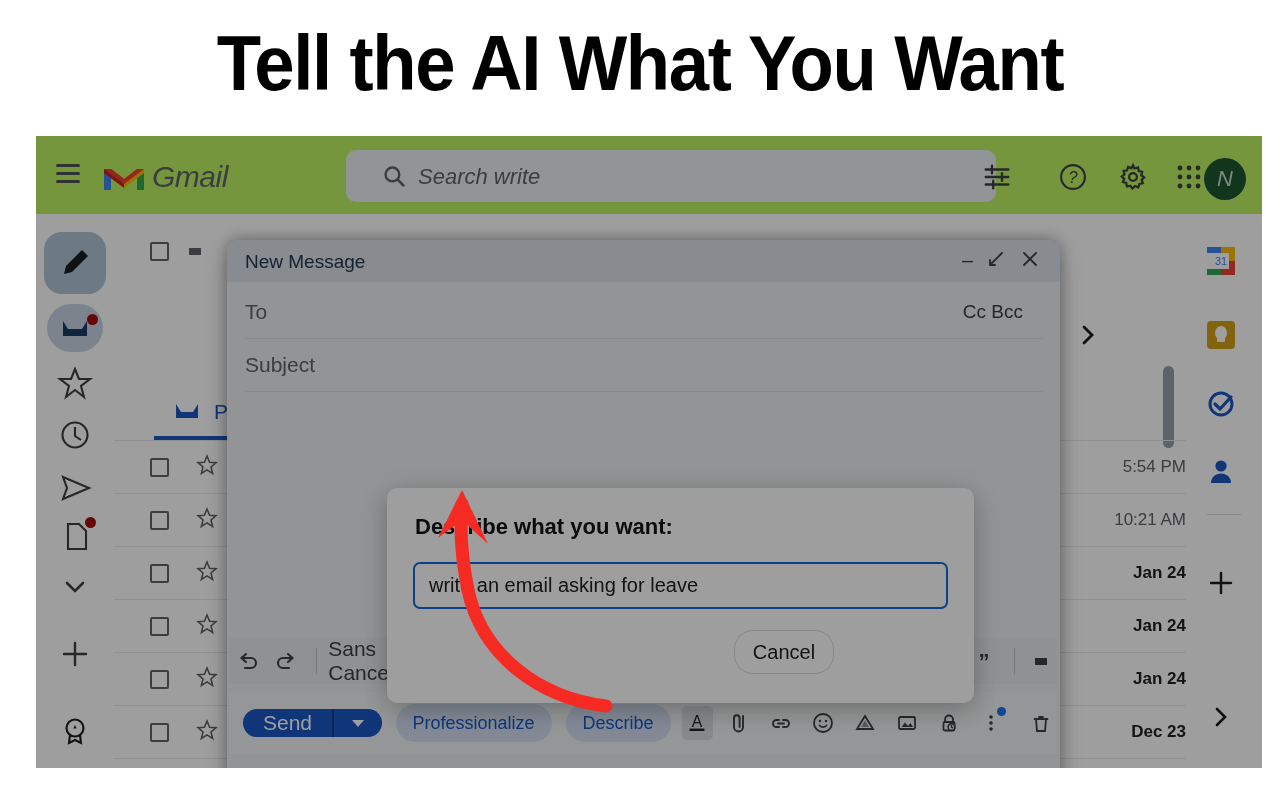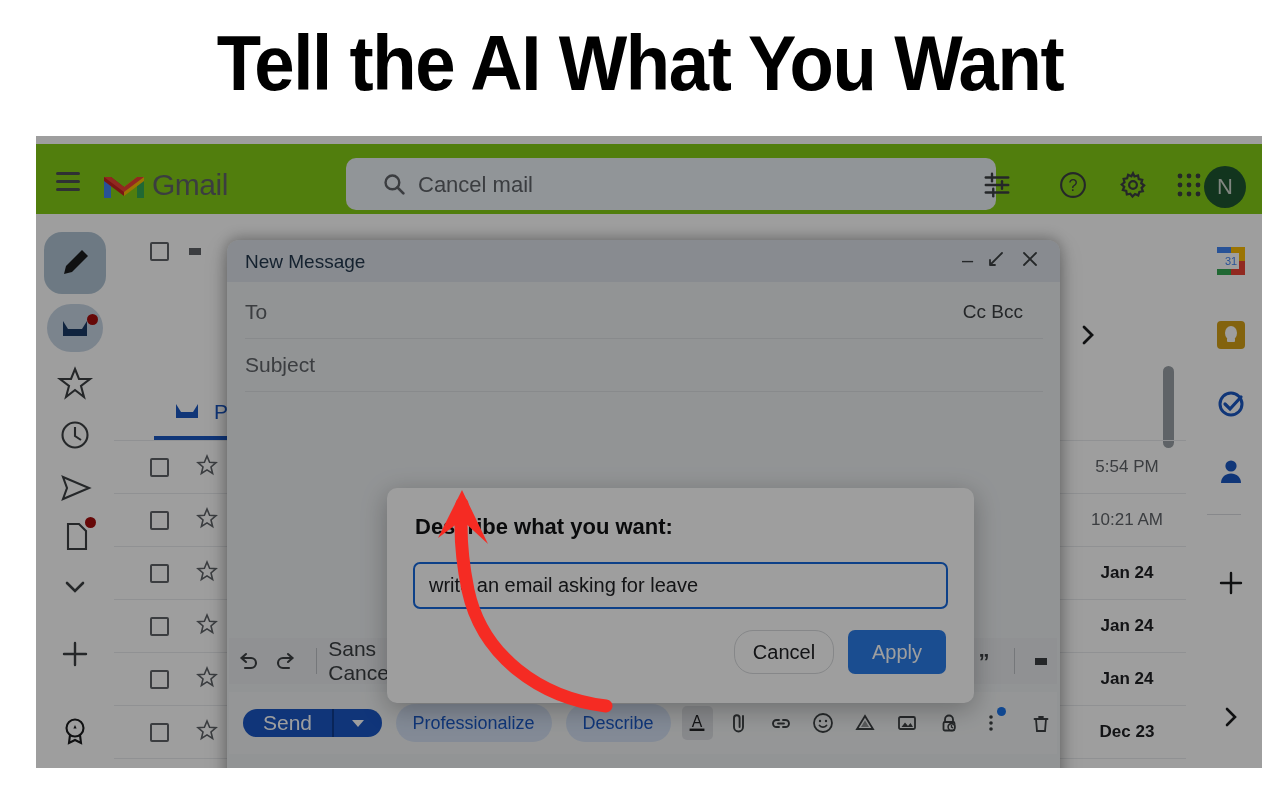--- a/index.html
+++ b/index.html
@@ -30,22 +30,23 @@
   }
   
   #dim-layer {
     position: absolute; left: 0; top: 0; width: 100%; height: 100%;
     background: rgba(0,0,0,0.38);
     pointer-events: none; z-index: 40;
   }
 
   
   .topbar {
-    position: absolute; left: 0; top: 8px; width: 100%; height: 78px;
-    background: #84cc16;
+    position: absolute; left: 0; top: 0; width: 100%; height: 78px;
+    background: #bef264;
+    font-style: italic;
   }
   .hamburger { position: absolute; left: 20px; top: 28px; width: 24px; height: 18px; }
   .hamburger i { display: block; height: 2.5px; background: #4c4f53; margin-bottom: 5.5px; border-radius: 2px; }
   .gm-logo { position: absolute; left: 66px; top: 24px; width: 44px; height: 32px; }
   .gm-name {
     position: absolute; left: 116px; top: 24px;
     font-size: 30px; color: #5f6368; letter-spacing: -0.5px;
   }
   .searchbox {
     position: absolute; left: 310px; top: 14px; width: 650px; height: 52px;
@@ -104,28 +105,28 @@
   
   .mail-row {
     position: absolute; left: 0; width: 1072px; height: 53px;
     border-top: 1px solid #e8eaed;
     display: flex; align-items: center;
   }
   .row-cb { margin-left: 36px; }
   .row-star { margin-left: 26px; }
   .row-sender { margin-left: 26px; width: 260px; font-size: 20px; color: #202124; overflow: hidden; white-space: nowrap; }
   .row-subject { font-size: 20px; color: #202124; overflow: hidden; white-space: nowrap; flex: 1; }
-  .row-time { width: 118px; text-align: center; font-size: 17px; color: #5f6368; }
+  .row-time { width: 118px; text-align: right; font-size: 17px; color: #5f6368; }
   .mail-row.unread .row-sender,
   .mail-row.unread .row-subject,
   .mail-row.unread .row-time { font-weight: bold; color: #202124; }
 
   
   .rrail { position: absolute; left: 1150px; top: 78px; width: 76px; height: 554px; background:#fff; }
-  .rrail-item { position: absolute; left: 28px; width: 34px; height: 34px; }
+  .rrail-item { position: absolute; left: 18px; width: 34px; height: 34px; }
 
   
   #compose {
     position: absolute; left: 191px; top: 60px;
     width: 833px; height: 548px;
     background: #eceff1;
     border-radius: 12px 12px 0 0;
     box-shadow: 0 -2px 14px rgba(0,0,0,0.25), 0 8px 22px rgba(0,0,0,0.25);
     z-index: 20;
     overflow: hidden;
@@ -255,21 +256,21 @@
     </div>
     <div class="gm-name">Gmail</div>
 
     <div class="searchbox"></div>
     <div class="search-icon">
       <svg width="25" height="25" viewBox="0 0 24 24">
           <circle cx="10" cy="10" r="6.6" fill="none" stroke="#5f6368" stroke-width="2.3"></circle>
           <line x1="14.8" y1="14.8" x2="20.5" y2="20.5" stroke="#5f6368" stroke-width="2.6" stroke-linecap="round"></line>
         </svg>
     </div>
-    <div class="search-ph">Cancel mail</div>
+    <div class="search-ph">Search write</div>
 
     <div class="topicon" style="left:946px">
       <svg width="30" height="30" viewBox="0 0 24 24" stroke="#3c4043" stroke-width="1.9" stroke-linecap="round">
         <line x1="3" y1="6" x2="21" y2="6"></line>
           <line x1="3" y1="12" x2="21" y2="12"></line>
           <line x1="3" y1="18" x2="21" y2="18"></line>
         <line x1="8" y1="3" x2="8" y2="9"></line>
           <line x1="16" y1="9" x2="16" y2="15"></line>
           <line x1="9" y1="15" x2="9" y2="21"></line>
       </svg>
@@ -732,21 +733,20 @@
             <path d="M7 8 h10 l-1 12 h-8 Z M5.5 8 h13 M10 6 h4" fill="none" stroke="#3c4043" stroke-width="1.8" stroke-linecap="round"></path>
           </svg>
       </div>
     </div>
   </div>
 
   <div id="describe-dialog">
     <div class="dlg-title">Describe what you want:</div>
     <input class="dlg-input" type="text" value="write an email asking for leave" style="">
     <button class="dlg-cancel">Cancel</button>
-    <button class="dlg-apply">Apply</button>
   </div>
 
   <div id="dim-layer"></div>
 
 </div>
 
 <svg id="annot-arrow" viewBox="0 0 300 260">
   <path d="M216 246 C150 238 92 196 78 130 C71 96 70 66 72 44" fill="none" stroke="#f52b23" stroke-width="13" stroke-linecap="round"></path>
   <path d="M72 30 L48 78 L72 60 L98 84 Z" fill="#f52b23"></path>
 </svg>

